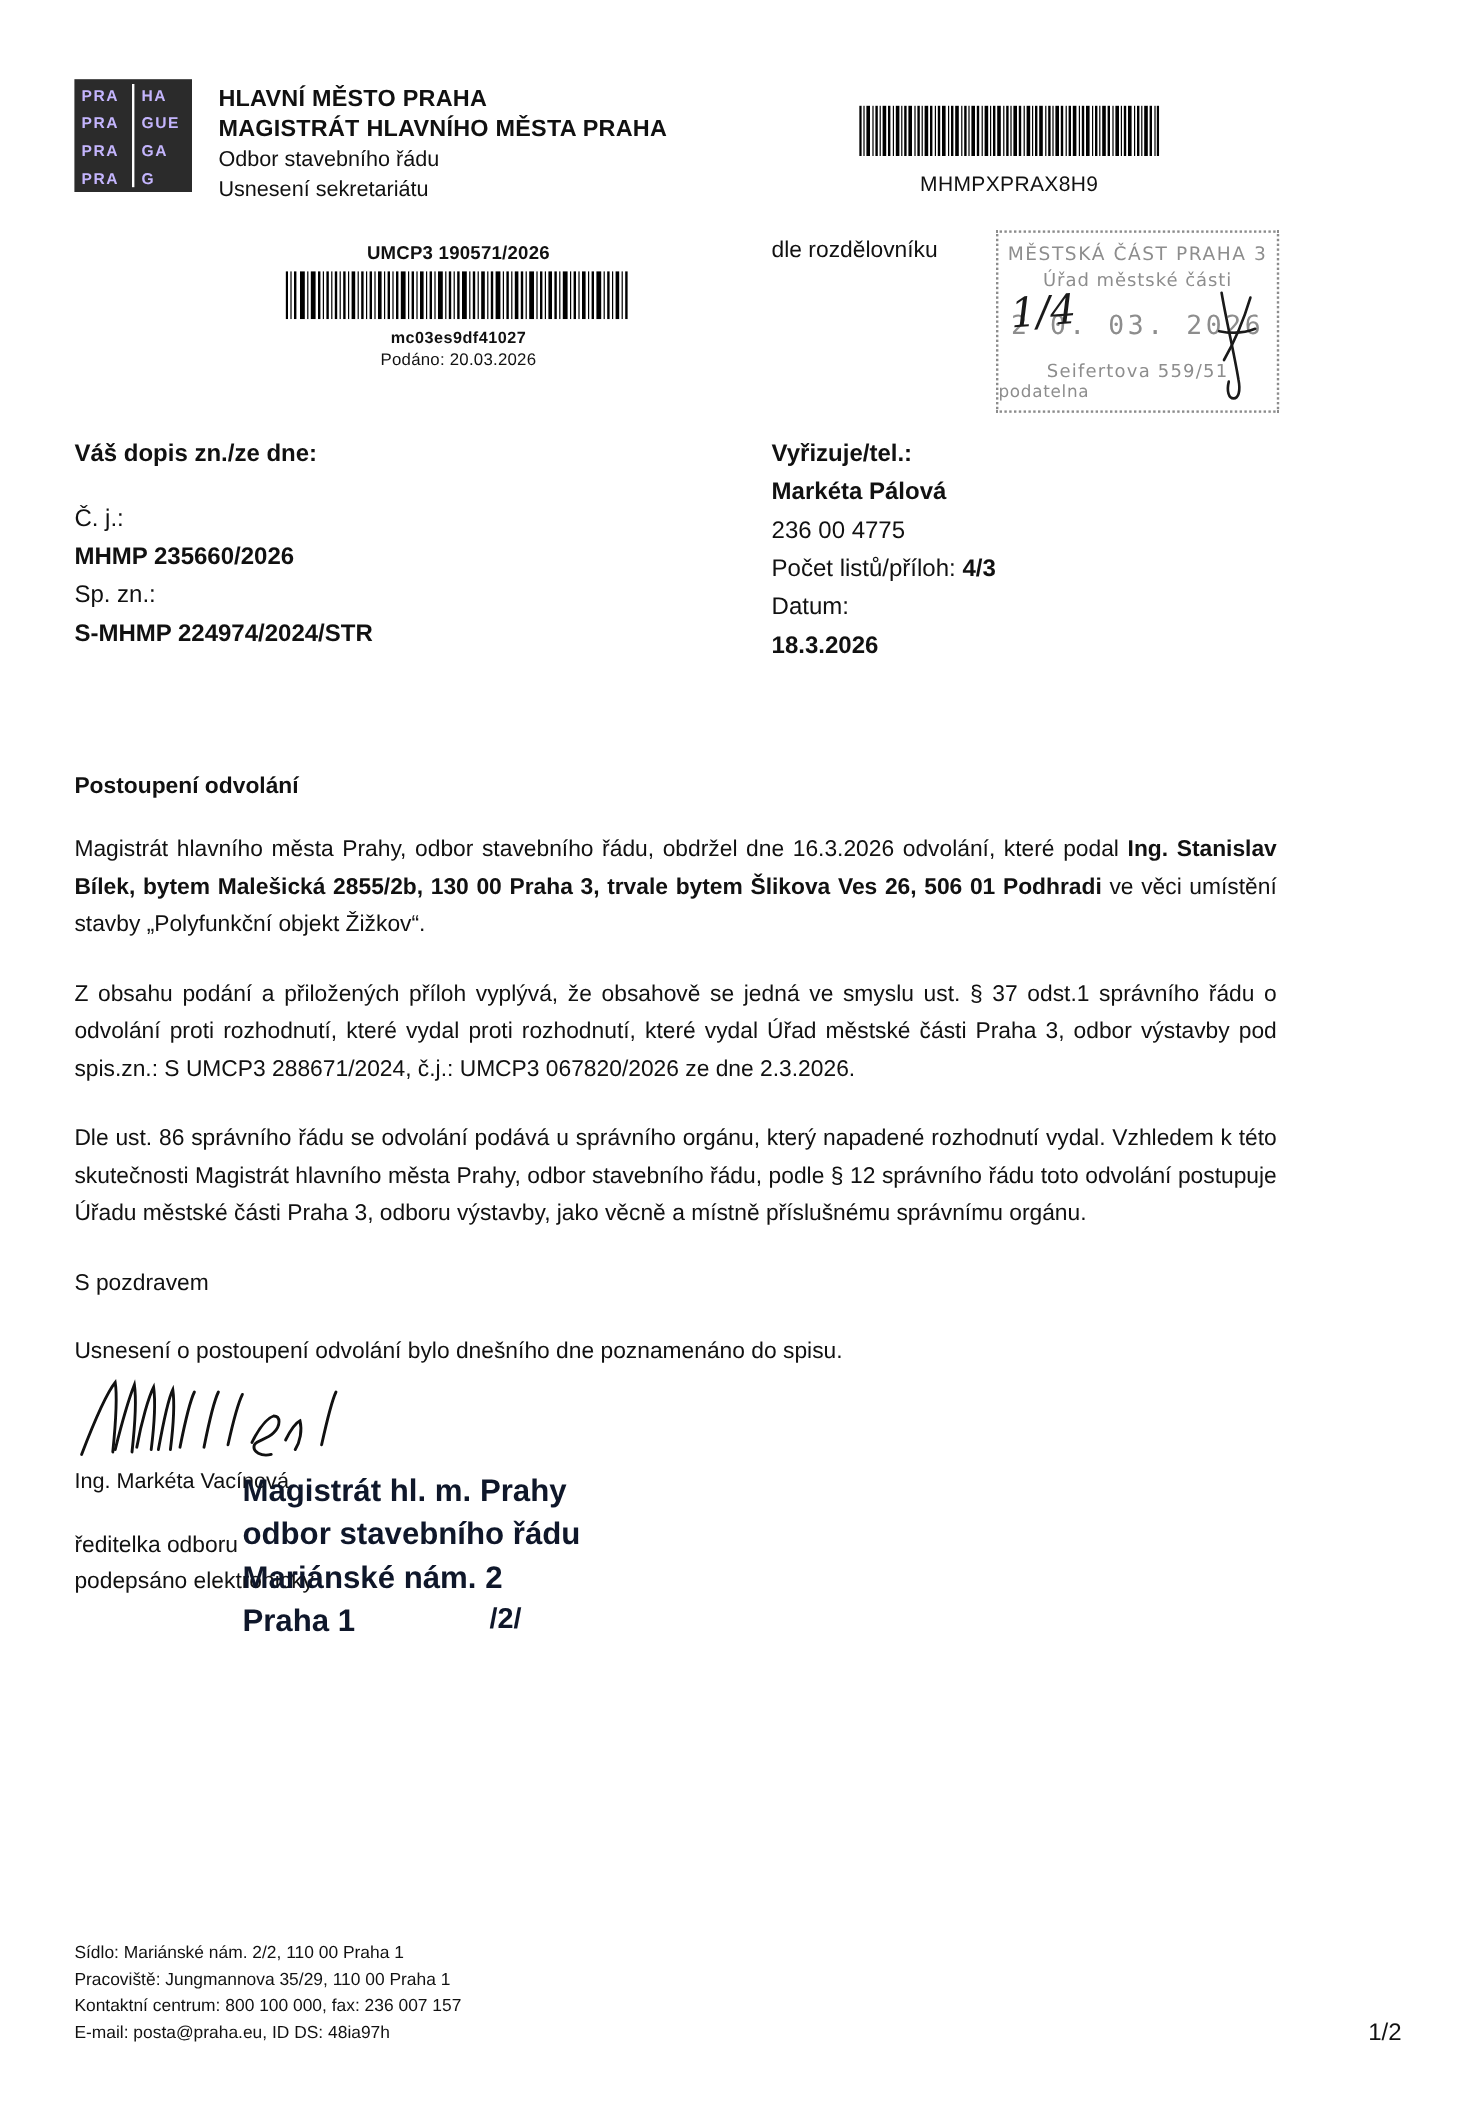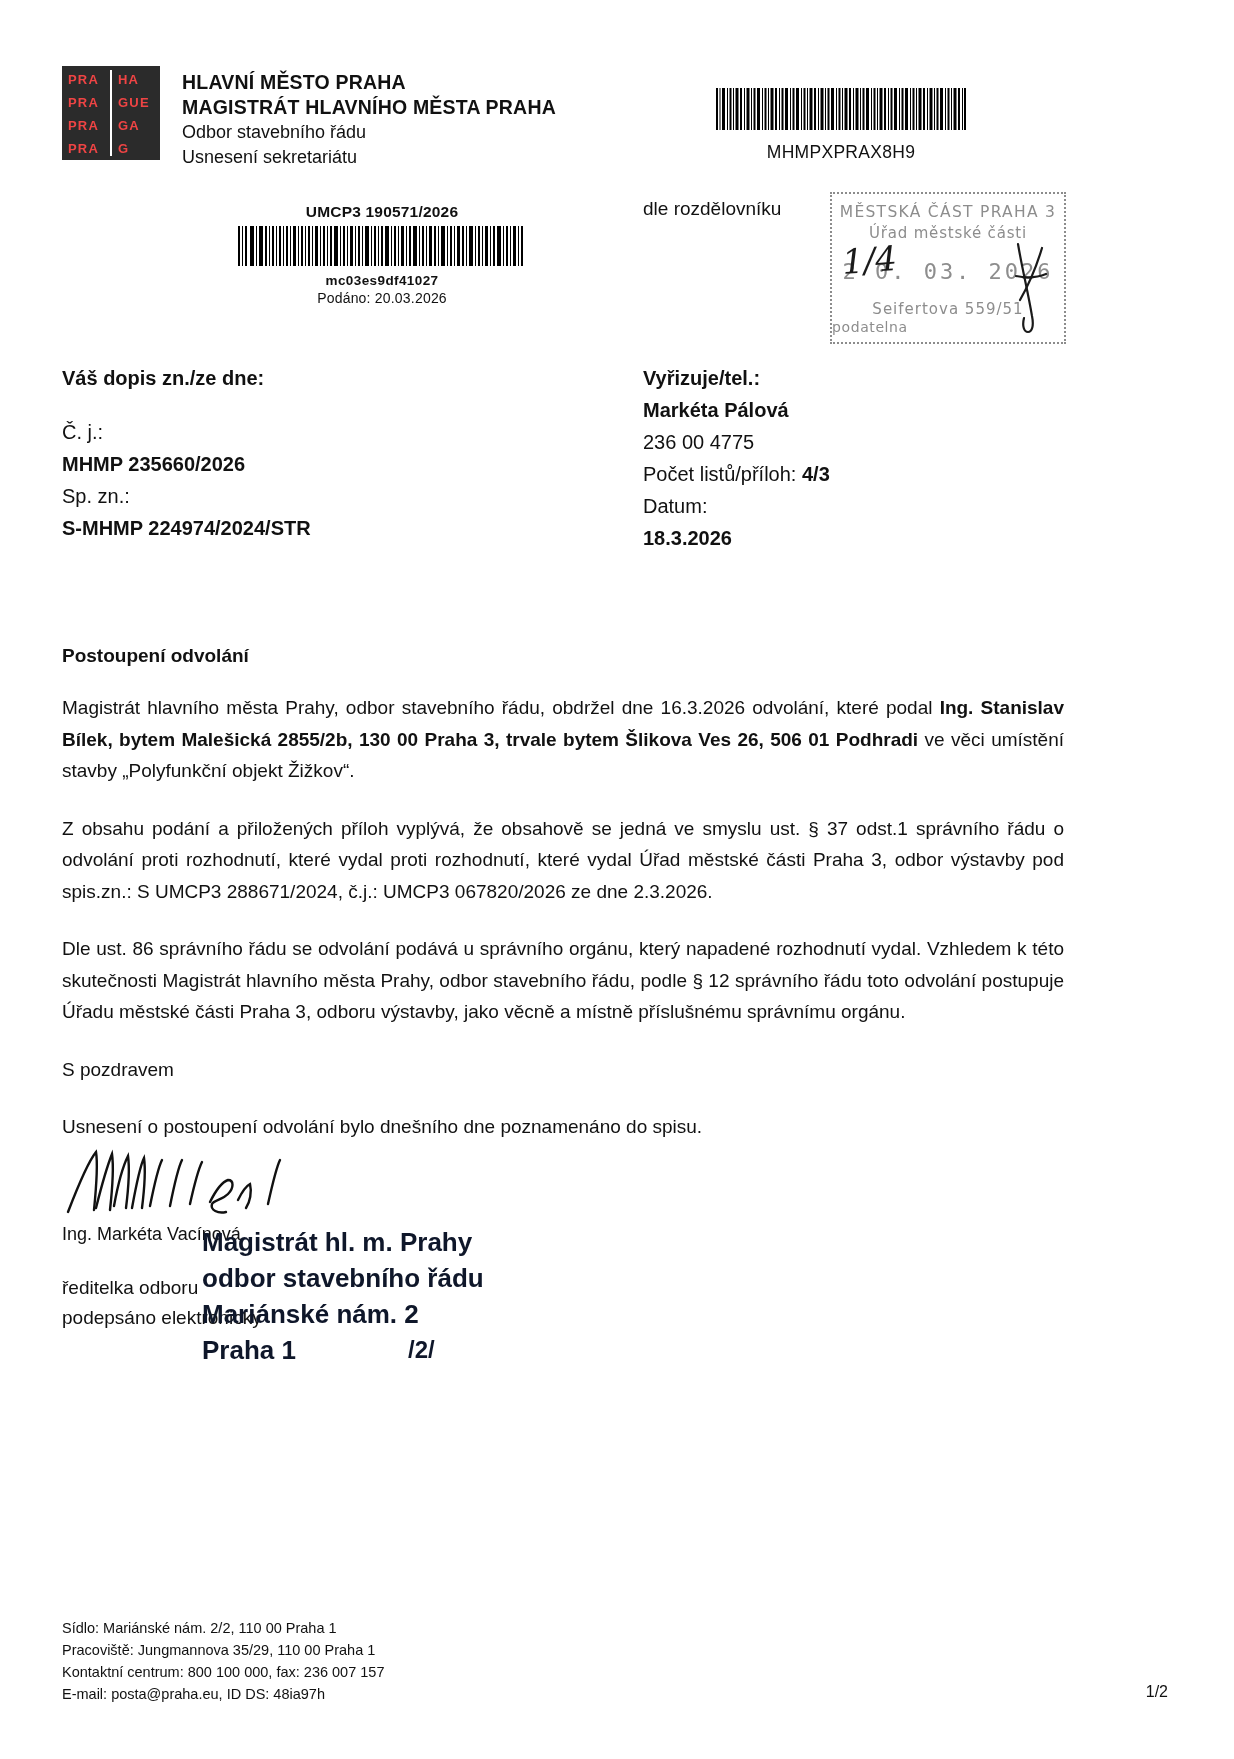--- a/index.html
+++ b/index.html
@@ -39,21 +39,21 @@
     position: relative;
   }
   .logo::after{
     content:"";
     position:absolute;
     left:48px; top:4px; bottom:4px;
     width:2px;
     background:#ffffff;
   }
   .logo span {
-    color: #ef4444;
+    color: #c4b5fd;
     font-size: 13px;
     font-weight: bold;
     letter-spacing: 1.2px;
     line-height: 23px;
     padding-left: 6px;
     font-family: "Liberation Sans", sans-serif;
   }
   .logo span.col2 { padding-left: 8px; }
 
   .lh-text { margin-left: 22px; padding-top: 4px; }
@@ -264,21 +264,21 @@
     position: absolute;
     left: 62px;
     top: 1617px;
     font-size: 14.5px;
     line-height: 22px;
   }
   .page-num {
     position: absolute;
     right: 66px;
     top: 1683px;
-    font-size: 16px;
+    font-size: 20px;
   }
 </style>
 </head>
 <body>
 
 <div class="page">
 
   <div class="letterhead">
     <div class="logo">
       <span>PRA</span>

